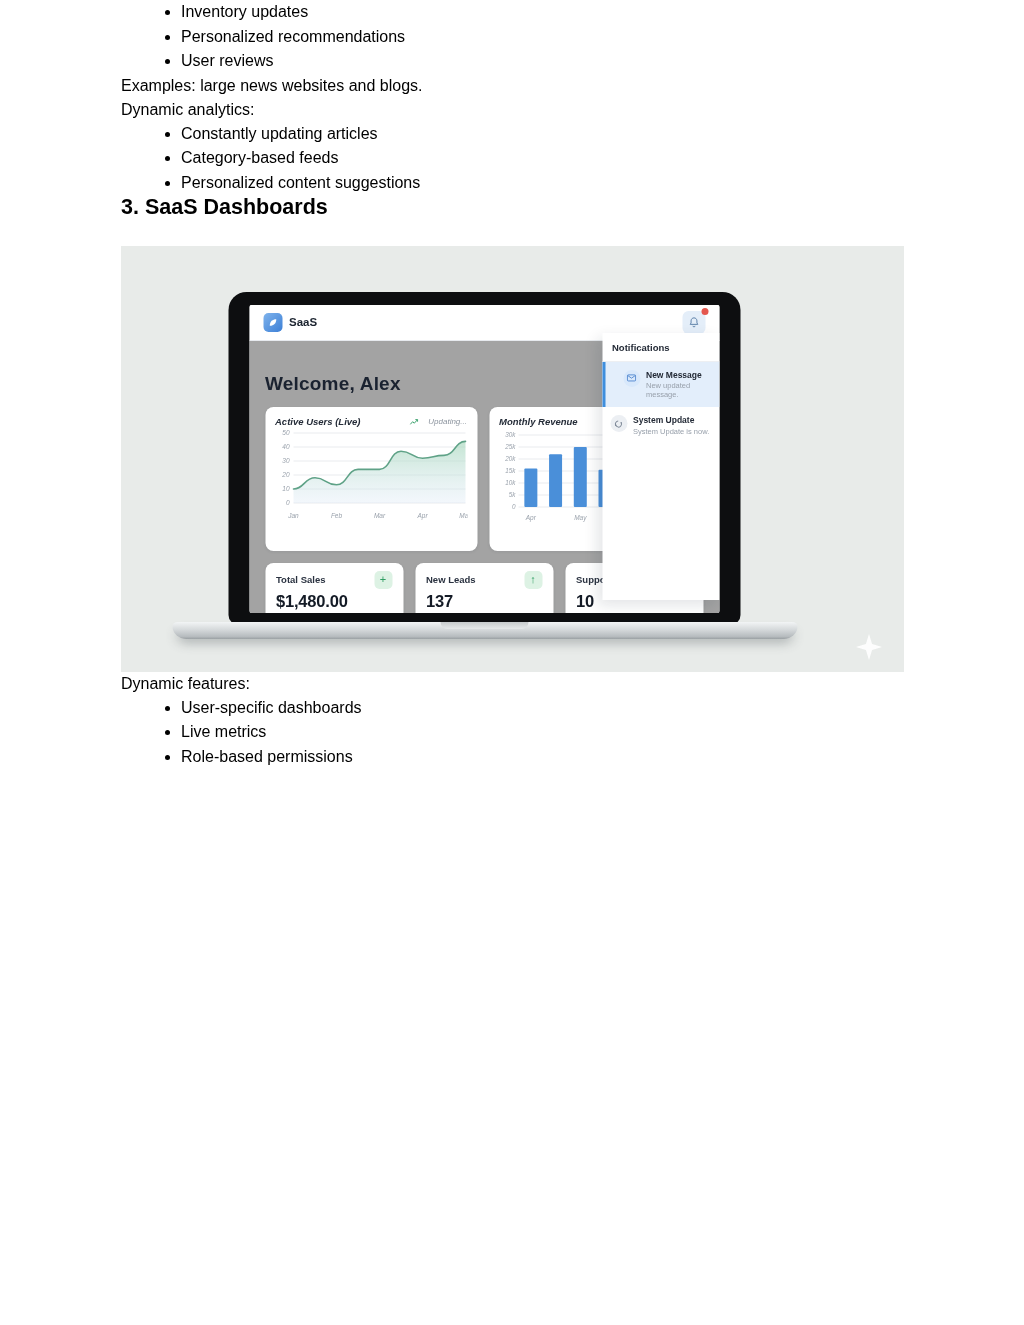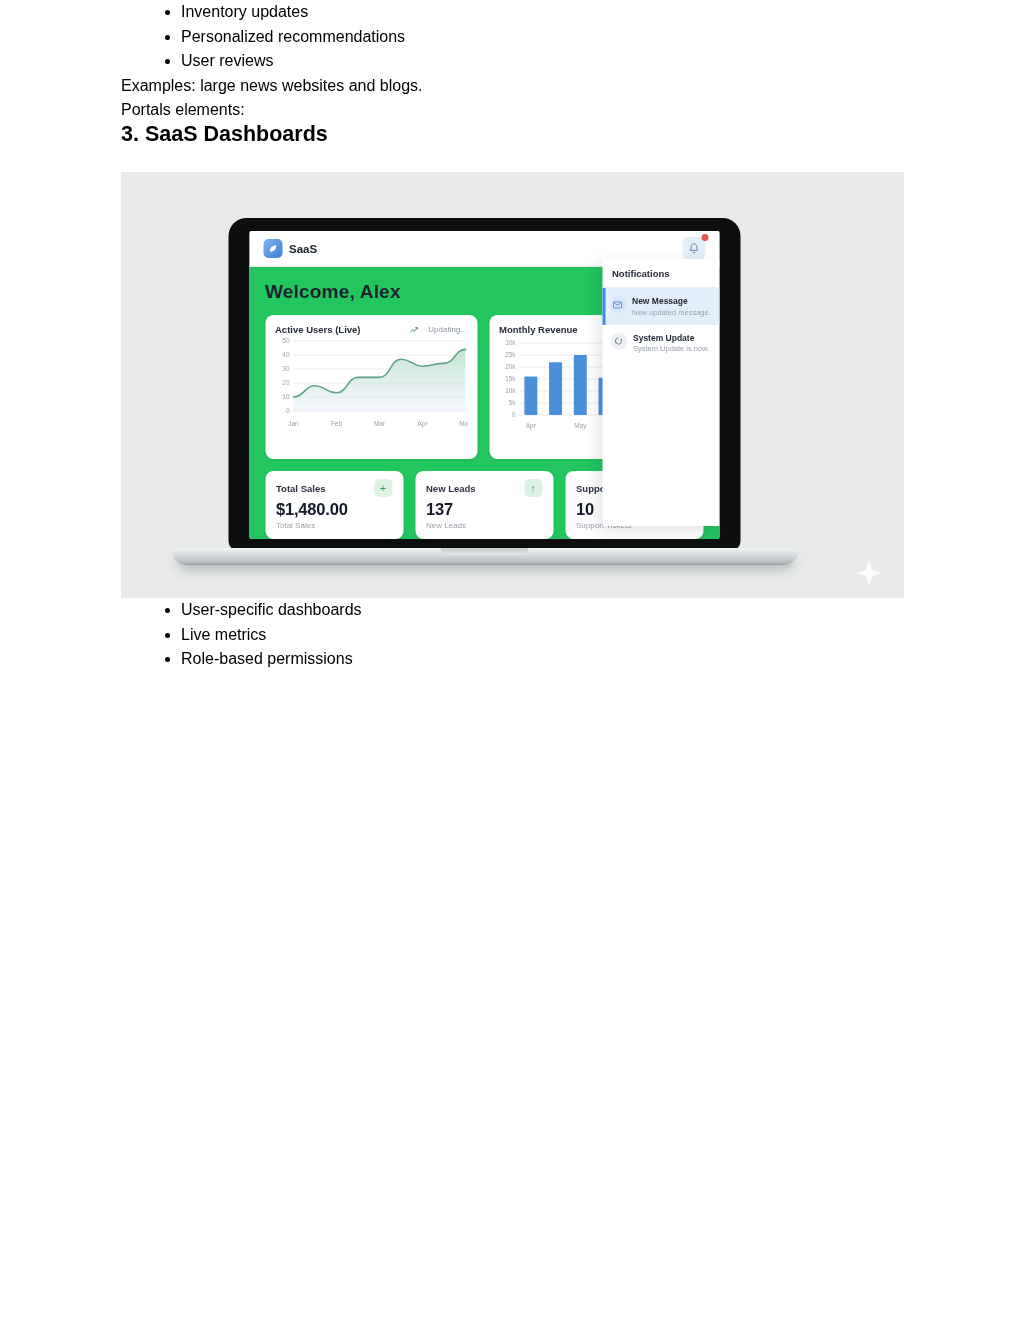--- a/index.html
+++ b/index.html
@@ -39,25 +39,25 @@
   .brand { display:flex; align-items:center; gap:7px; }
   .logo { width:19px; height:19px; border-radius:5px;
           background:linear-gradient(135deg,#7fb3ec,#3c7fd6);
           display:flex; align-items:center; justify-content:center; }
   .brand-name { font-size:11.5px; font-weight:bold; color:#1c2430; }
   .bell-wrap { position:relative; width:23px; height:23px; background:#e4eef9; border-radius:6px;
           display:flex; align-items:center; justify-content:center; cursor:pointer; }
   .bell-dot { position:absolute; top:-3px; right:-3px; width:7px; height:7px; border-radius:50%; background:#e4574e; }
 
   
-  .app-content { position:relative; height:272px; background:#22c55e; padding:10px 16px; }
+  .app-content { position:relative; height:272px; background:#a3a3a3; padding:28px 16px; }
   .welcome { font-size:19px; font-weight:bold; color:#1a2230; margin:4px 0 12px; letter-spacing:.2px; }
   .charts-row { display:flex; gap:12px; }
   .card { background:#fff; border-radius:8px; box-shadow:0 1px 3px rgba(25,35,55,.08); }
-  .chart-card { padding:9px 10px; height:144px; }
+  .chart-card { padding:9px 10px; height:144px;font-style:italic; }
   .chart-card.users { width:212px; }
   .chart-card.revenue { flex:1; }
   .chart-head { display:flex; justify-content:space-between; align-items:center; margin-bottom:2px; }
   .chart-title { font-size:9.5px; font-weight:bold; color:#252c38; }
   .chart-status { font-size:8px; color:#8d959f; display:flex; gap:10px; align-items:flex-end; }
 
   .stats-row { display:flex; gap:12px; margin-top:12px; }
   .stat-card { flex:1; padding:8px 11px 9px; }
   .stat-head { display:flex; justify-content:space-between; align-items:center; }
   .stat-title { font-size:9.5px; font-weight:bold; color:#2a3240; }
@@ -67,21 +67,21 @@
   .badge-gray  { background:#e5eaf2; color:#8d97a8; }
   .stat-value { font-size:16.5px; font-weight:bold; color:#141b26; margin-top:3px; letter-spacing:-.2px; }
   .stat-sub { font-size:8px; color:#9aa1ab; margin-top:2px; }
 
   
   .notif-panel { position:absolute; top:28px; right:0; bottom:13px; width:117px; background:#fff;
           box-shadow:-5px 5px 14px rgba(20,30,50,.12); z-index:6; }
   .notif-title { font-size:9.5px; font-weight:bold; color:#232a36; padding:9px 10px 8px;
           border-bottom:1px solid #edeff2; }
   .notif-item { display:flex; gap:6px; padding:8px 8px; align-items:flex-start; cursor:pointer; }
-  .notif-item.active { background:#e3eefb; border-left:3px solid #3e8edd; padding-left:4px; }
+  .notif-item.active { background:#e3eefb; border-left:3px solid #3e8edd; padding-left:18px; }
   .notif-ic { width:17px; height:17px; border-radius:50%; flex:none; display:flex;
           align-items:center; justify-content:center; }
   .ic-blue { background:#d8e8fb; } .ic-gray { background:#eceff3; }
   .notif-item-title { font-size:8.5px; font-weight:bold; color:#232a36; line-height:1.25; }
   .notif-item-sub { font-size:7.5px; color:#98a0ab; margin-top:1px; line-height:1.2; }
 
   .sparkle { position:absolute; right:22px; bottom:12px; width:26px; height:26px; opacity:.95; }
   svg text { font-family:"Liberation Sans", sans-serif; }
 </style>
 </head>
@@ -91,22 +91,27 @@
 
   <ul class="mt-ul1">
     <li>Inventory updates</li>
     <li>Personalized recommendations</li>
     <li>User reviews</li>
   </ul>
 
 
 
   <p class="mt-p2">Examples: large news websites and blogs.</p>
-  <p class="mt-p3">Portals elements:</p>
-
+  <p class="mt-p3">Dynamic analytics:</p>
+
+  <ul class="mt-ul2">
+    <li>Constantly updating articles</li>
+    <li>Category-based feeds</li>
+    <li>Personalized content suggestions</li>
+  </ul>
 
   <h2 class="mt-h3">3. SaaS Dashboards</h2>
 
   <div class="shot mt-img">
     <div class="laptop">
       <div class="bezel">
         <div class="screen">
 
           <div class="app-header">
             <div class="brand">
@@ -271,20 +276,21 @@
         </div>
       </div>
       <div class="base"></div>
     </div>
 
     <svg class="sparkle" viewBox="0 0 24 24">
       <path d="M12 0 L14.8 9.2 L24 12 L14.8 14.8 L12 24 L9.2 14.8 L0 12 L9.2 9.2 Z" fill="#ffffff"></path>
     </svg>
   </div>
 
+  <p class="mt-p5">Dynamic features:</p>
 
   <ul class="mt-ul3">
     <li>User-specific dashboards</li>
     <li>Live metrics</li>
     <li>Role-based permissions</li>
   </ul>
 
 </div>
 
 </body></html>

